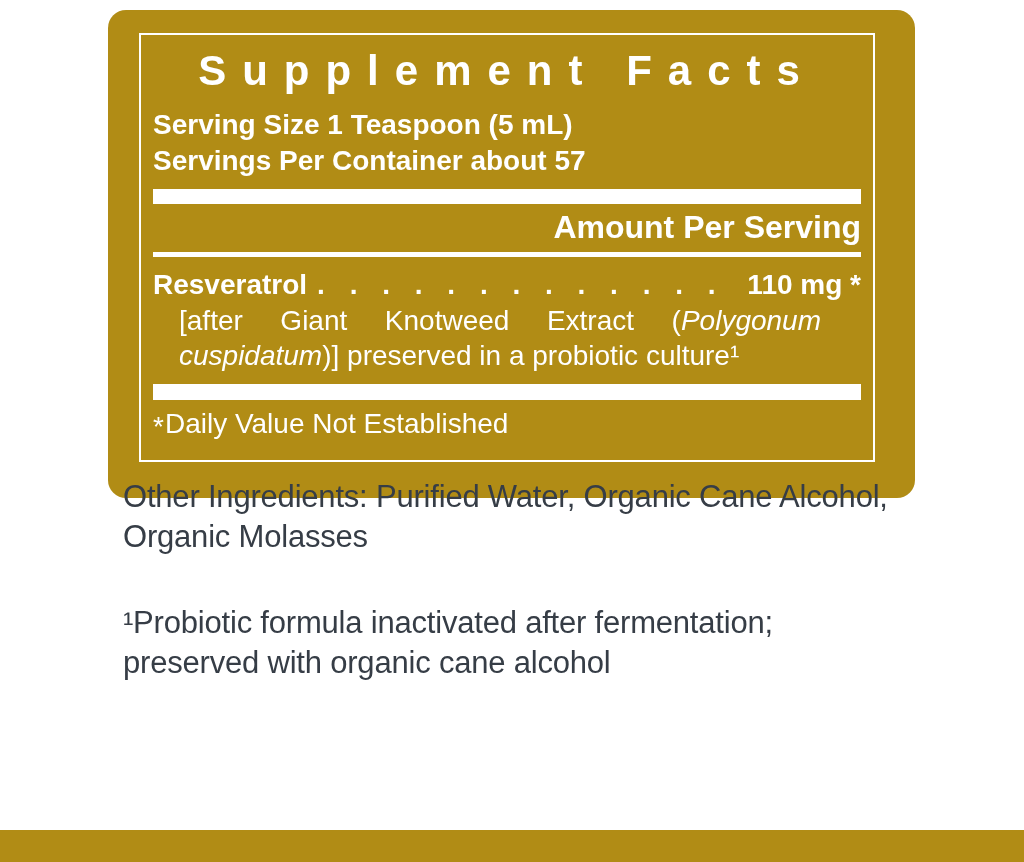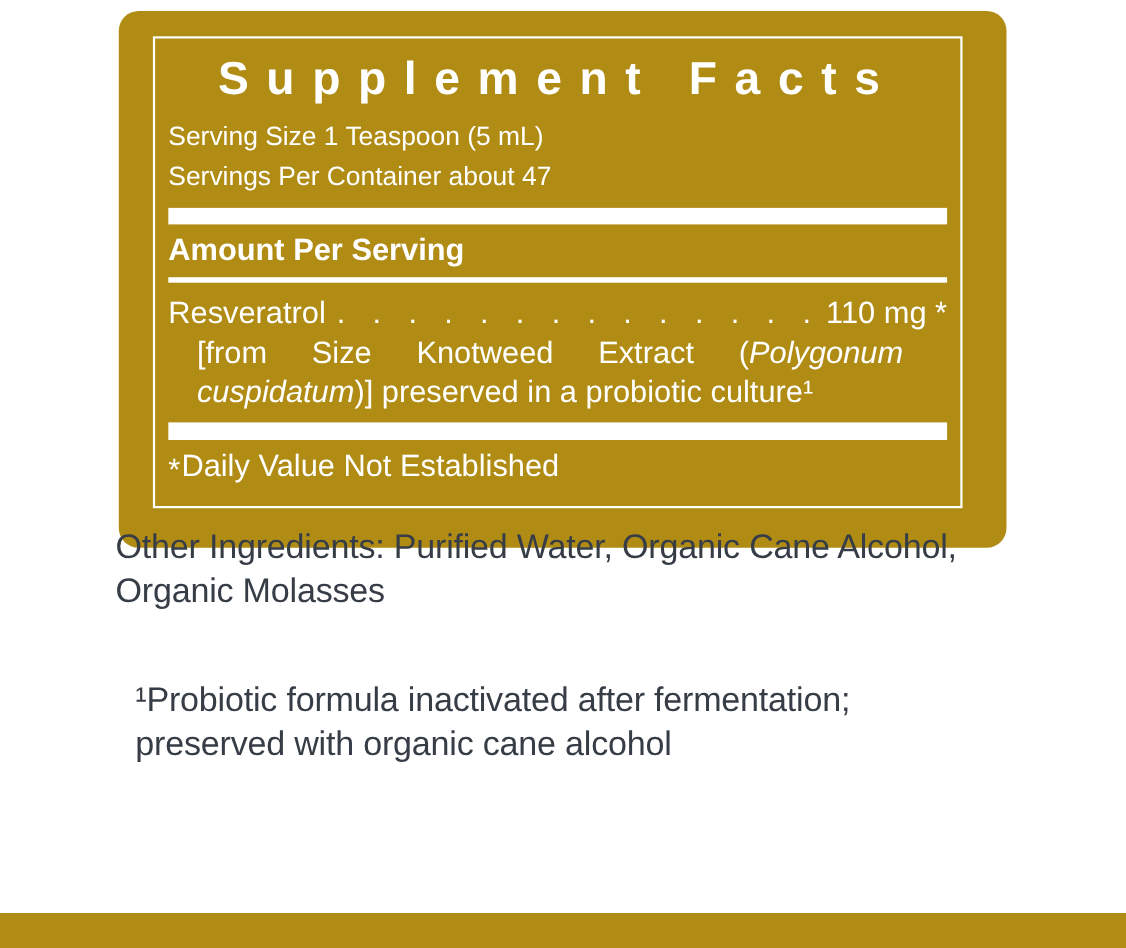--- a/index.html
+++ b/index.html
@@ -19,84 +19,84 @@
     background:var(--gold);border-radius:18px;
   }
   .panel-inner{
     position:absolute;left:31px;right:40px;top:23px;bottom:36px;
     border:2px solid #fff;padding:10px 12px 8px 12px;color:var(--panel-text);
   }
   .sf-title{
     font-size:42px;font-weight:700;letter-spacing:16px;text-align:center;
     white-space:nowrap;margin:2px 0 12px 0;line-height:48px;
   }
-  .serving-line{font-size:24px;font-weight:400;line-height:36px;}
+  .serving-line{font-size:28px;font-weight:700;line-height:36px;}
   .bar{background:#fff;}
   .bar-thick-1{height:15px;margin:10px 0 7px 0;}
-  .amount-heading{font-size:28px;font-weight:700;line-height:32px;margin:0 0 9px 0;}
+  .amount-heading{font-size:32px;font-weight:700;line-height:32px;margin:0 0 9px 0;text-align:right;}
   .bar-thin{height:5px;}
   .nutrient-row{
-    display:flex;align-items:center;font-size:28px;font-weight:400;
+    display:flex;align-items:center;font-size:28px;font-weight:700;
     line-height:32px;margin-top:12px;
   }
   .nutrient-name{white-space:nowrap;}
   .dot-leader{
     flex:1;overflow:hidden;white-space:nowrap;margin:0 10px;
     letter-spacing:5px;word-spacing:7px;
   }
   .nutrient-amount{white-space:nowrap;}
   .nutrient-detail{
     font-size:28px;line-height:35px;margin:2px 0 0 26px;width:642px;
     text-align:justify;
   }
   .nutrient-detail .italic{font-style:italic;}
   .bar-thick-2{height:16px;margin:11px 0 8px 0;}
   .daily-value{font-size:28px;font-weight:400;line-height:32px;}
   .daily-value .star{position:relative;top:3px;margin-right:1px;}
   
   .other-ingredients{
-    position:absolute;left:105px;top:477px;width:778px;
+    position:absolute;left:123px;top:477px;width:778px;
     font-size:31px;line-height:40px;color:var(--text-dark);letter-spacing:-0.2px;
   }
   .footnote{
-    position:absolute;left:123px;top:616px;width:792px;
+    position:absolute;left:123px;top:603px;width:792px;
     font-size:31px;line-height:40px;color:var(--text-dark);letter-spacing:-0.2px;
   }
   
   .bottom-strip{
     position:absolute;left:0;top:830px;width:1024px;height:32px;
     background:var(--gold);
   }
 </style>
 </head>
 <body>
 
 <div class="screen">
 
   <div class="panel">
     <div class="panel-inner">
 
       <div class="sf-title">Supplement Facts</div>
 
       <div class="serving-line">Serving Size 1 Teaspoon (5 mL)</div>
-      <div class="serving-line">Servings Per Container about 47</div>
+      <div class="serving-line">Servings Per Container about 57</div>
 
       <div class="bar bar-thick-1"></div>
 
       <div class="amount-heading">Amount Per Serving</div>
 
       <div class="bar bar-thin"></div>
 
       <div class="nutrient-row">
         <span class="nutrient-name">Resveratrol</span>
         <span class="dot-leader">. . . . . . . . . . . . . . . . . . . . . . . . . . . . . .</span>
         <span class="nutrient-amount">110 mg *</span>
       </div>
 
-      <div class="nutrient-detail"><span>[from Size Knotweed Extract (</span><span class="italic">Polygonum cuspidatum</span><span>)] preserved in a probiotic culture¹</span></div>
+      <div class="nutrient-detail"><span>[after Giant Knotweed Extract (</span><span class="italic">Polygonum cuspidatum</span><span>)] preserved in a probiotic culture¹</span></div>
 
       <div class="bar bar-thick-2"></div>
 
       <div class="daily-value"><span class="star">*</span><span>Daily Value Not Established</span></div>
 
     </div>
   </div>
 
   <p class="other-ingredients">Other Ingredients: Purified Water, Organic Cane Alcohol, Organic Molasses</p>
 

